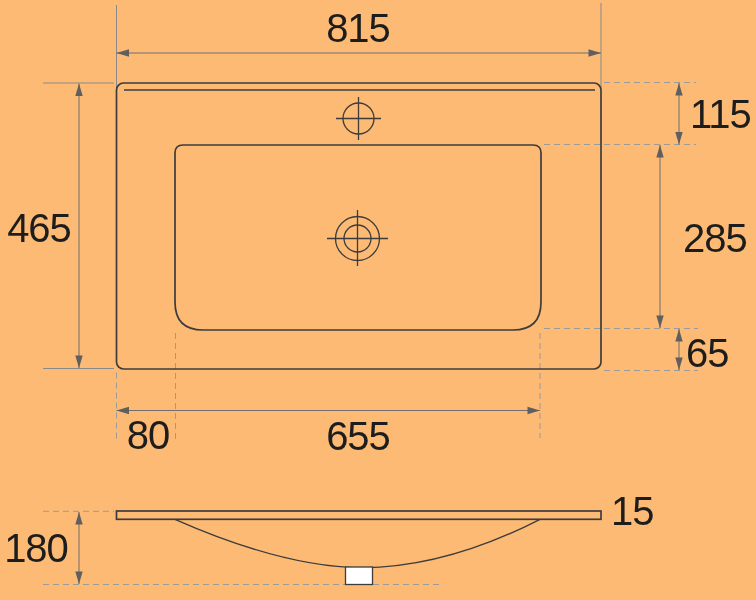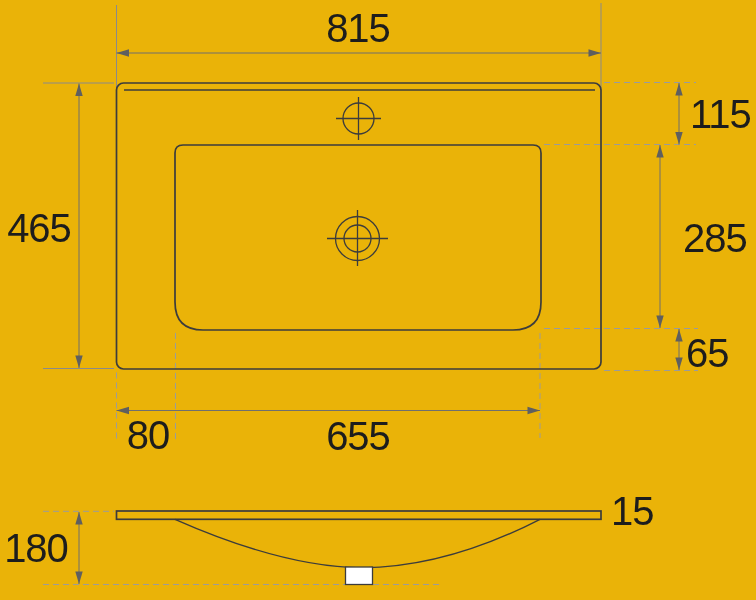--- a/index.html
+++ b/index.html
@@ -1,16 +1,16 @@
 <!DOCTYPE html>
 <html><head>
 <meta charset="utf-8">
 <style>
   html, body { margin: 0; padding: 0; background: #ffffff; }
-  .stage { width: 756px; height: 600px; position: relative; background: #eab308; }
+  .stage { width: 756px; height: 600px; position: relative; background: #fdba74; }
   svg { display: block; }
   .outline { stroke: #3c3c3c; stroke-width: 1.7; fill: none; stroke-linecap: round; }
   .thin    { stroke: #3c3c3c; stroke-width: 1.3; fill: none; }
   .dim     { stroke: #6f6f6f; stroke-width: 1; fill: none; }
   .ext     { stroke: #8a8a8a; stroke-width: 1; fill: none; }
   .dash    { stroke: #9b9b9b; stroke-width: 1; stroke-dasharray: 6 4; fill: none; }
   .lbl {
     font-family: "Liberation Sans", "DejaVu Sans", sans-serif;
     font-size: 40px;
     fill: #1d1d1d;

